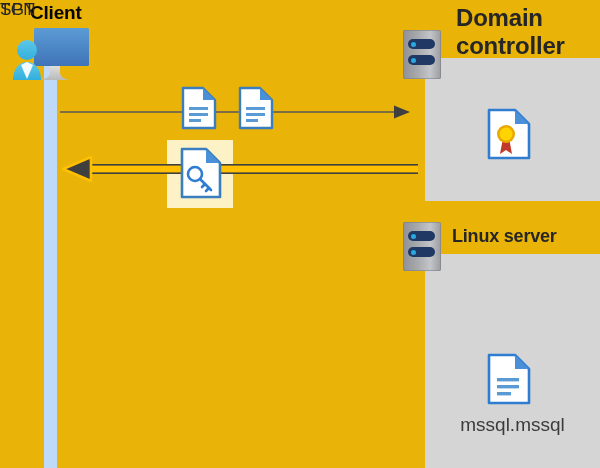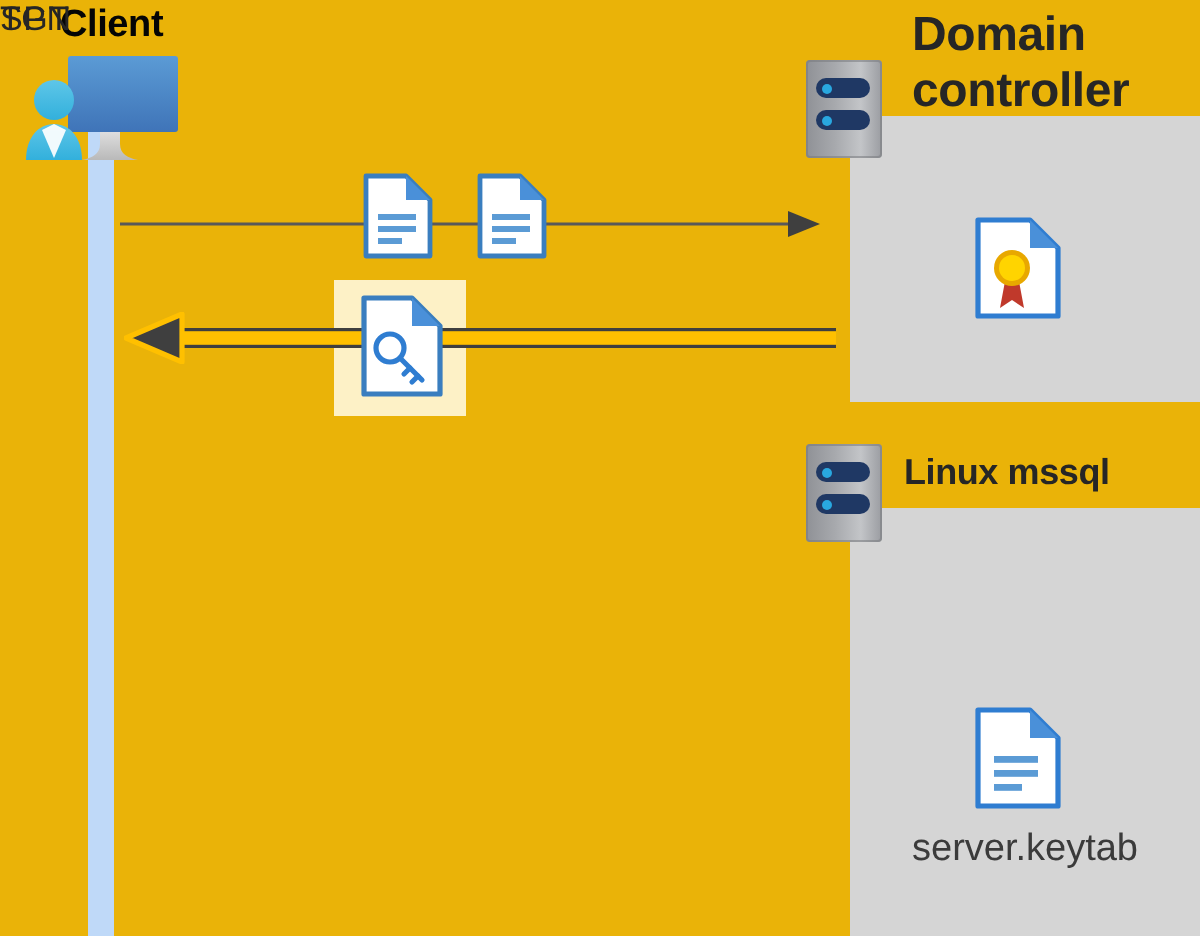--- a/index.html
+++ b/index.html
@@ -231,21 +231,21 @@
 
       <path d="M16 30 l-3 16 l6 -4 l6 4 l-3 -16 z" fill="#c0392b"></path>
 
       <circle cx="19" cy="26" r="9" fill="#e8a800"></circle>
       <circle cx="19" cy="26" r="6.5" fill="#ffd400"></circle>
     </svg>
   </div>
 
   <div class="panel abs" id="linux-panel"></div>
 
-  <div class="title abs" id="linux-title">Linux mssql</div>
+  <div class="title abs" id="linux-title">Linux server</div>
 
   <div class="rack abs" id="linux-rack">
     <div class="bar b1">
         <span class="led"></span>
       </div>
     <div class="bar b2">
         <span class="led"></span>
       </div>
   </div>
 
@@ -255,15 +255,15 @@
       <path d="M2 2 h26 l14 14 v34 h-40 z" fill="#ffffff" stroke="#2f7dd1" stroke-width="2.6" stroke-linejoin="round"></path>
       <path d="M28 2 l14 14 h-14 z" fill="#4a90d9"></path>
       <g fill="#5b9bd5">
         <rect x="10" y="25" width="22" height="3.4"></rect>
         <rect x="10" y="32" width="22" height="3.4"></rect>
         <rect x="10" y="39" width="14" height="3.4"></rect>
       </g>
     </svg>
   </div>
 
-  <div id="keytab-label">server.keytab</div>
+  <div id="keytab-label">mssql.mssql</div>
 
 </div>
 
 </body></html>

